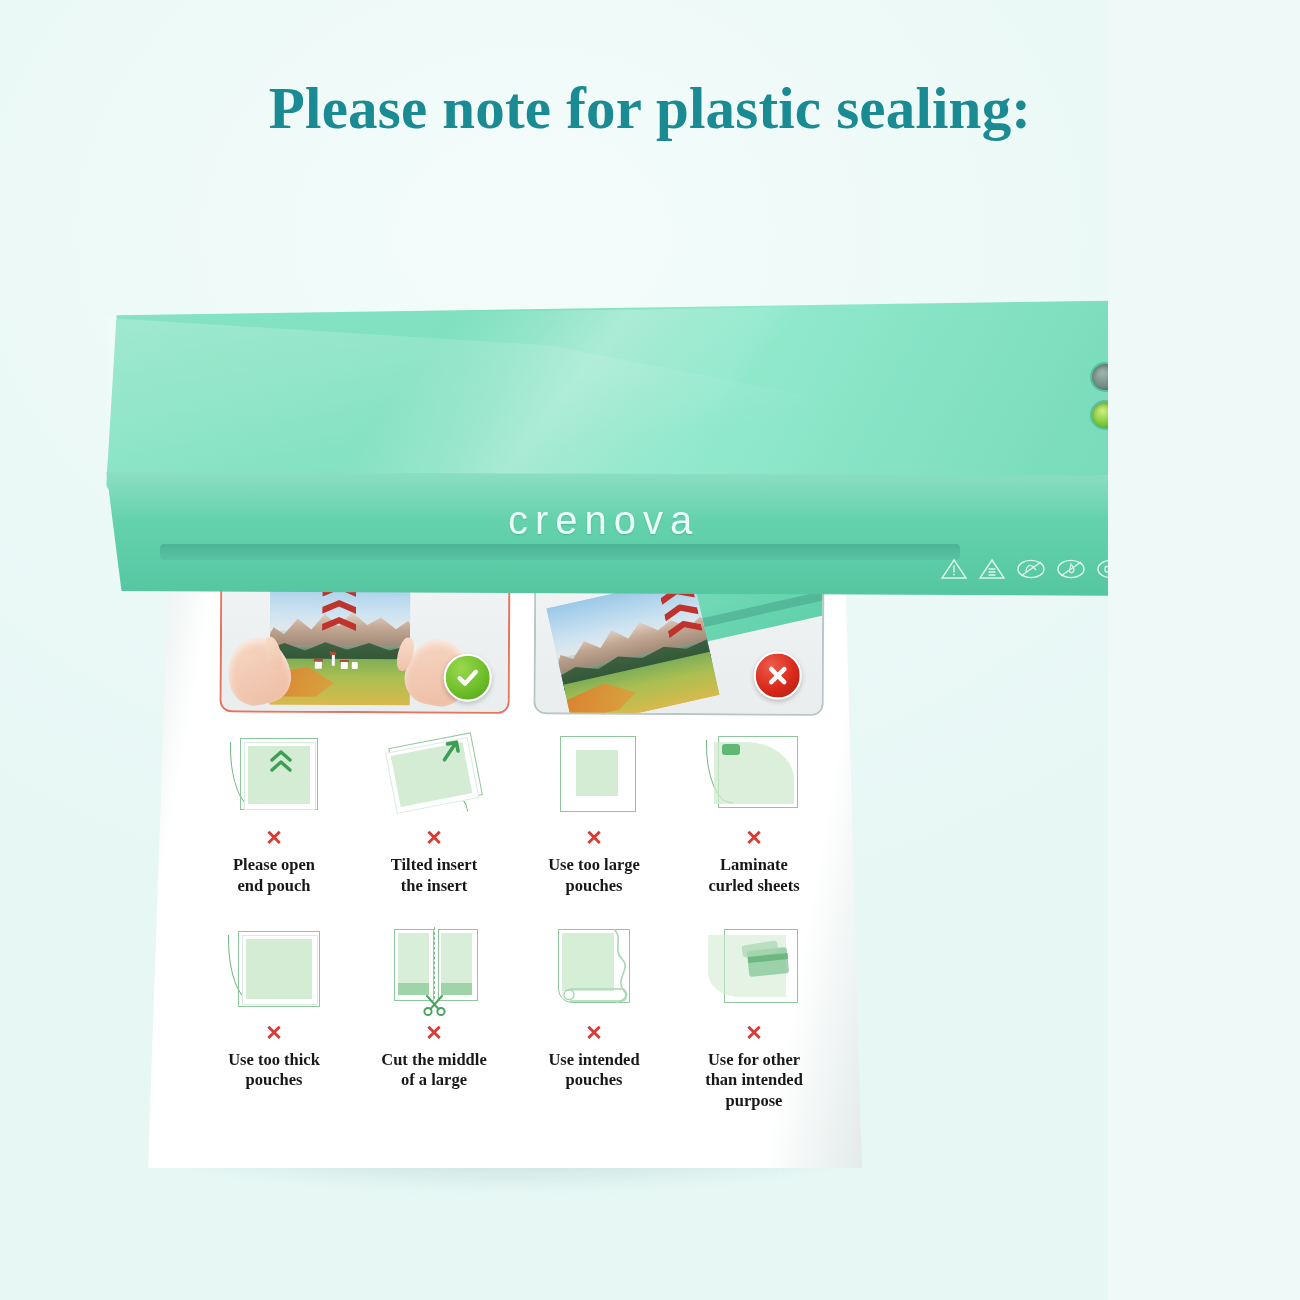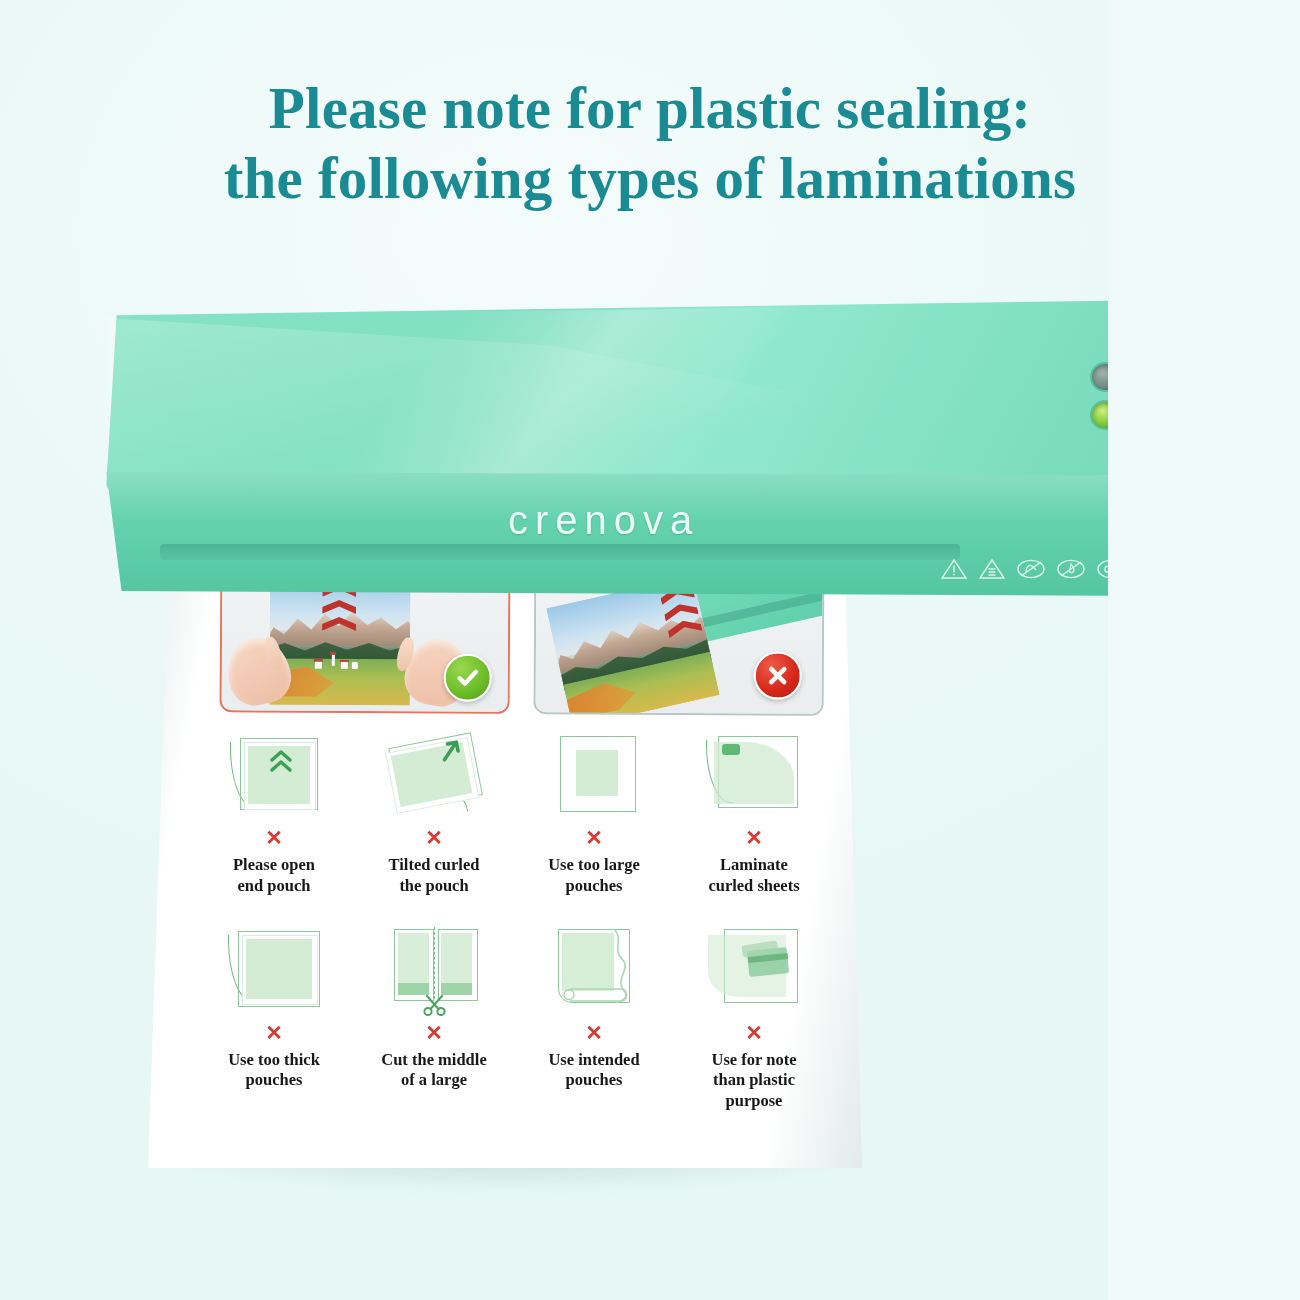--- a/index.html
+++ b/index.html
@@ -345,21 +345,20 @@
     border-radius: 2px;
   }
 </style>
 </head>
 <body>
 
 <div id="stage">
 
   <div class="title-block">
     <div class="title-line l1">Please note for plastic sealing:</div>
-    <div class="title-line l2">the following types of laminations</div>
   </div>
 
   <div class="sheet-shadow-floor"></div>
   <div class="sheet">
     <div class="sheet-shade"></div>
 
     <div class="panels">
 
       <div class="panel good">
         <div class="panel-inner">
@@ -467,22 +466,22 @@
               <div class="pouch-outline" style="left:8px; top:4px; width:82px; height:62px;"></div>
               <div class="pouch-sheet" style="left:4px; top:8px; width:82px; height:60px;"></div>
               <div class="pouch-fill" style="left:9px; top:12px; width:73px; height:52px;"></div>
               <svg class="green-arrow" style="left:56px; top:6px;" width="26" height="26" viewBox="0 0 26 26">
                 <path d="M5 20 L19 6 M11 5 L20 5 L20 14" fill="none" stroke="#3f9e56" stroke-width="3.6" stroke-linecap="round" stroke-linejoin="round"></path>
               </svg>
             </div>
           </div>
           <div class="xmark">✕</div>
           <div class="cell-label">
-            <div>Tilted curled</div>
-            <div>the pouch</div>
+            <div>Tilted insert</div>
+            <div>the insert</div>
           </div>
         </div>
 
         <div class="cell">
           <div class="cell-art">
             <div class="pouch-outline" style="left:22px; top:6px; width:74px; height:74px;"></div>
             <div class="pouch-fill" style="left:38px; top:20px; width:42px; height:46px;"></div>
           </div>
           <div class="xmark">✕</div>
           <div class="cell-label">
@@ -565,22 +564,22 @@
         <div class="cell">
           <div class="cell-art">
             <div class="pouch-outline" style="left:26px; top:4px; width:72px; height:72px;"></div>
             <div class="pouch-fill" style="left:10px; top:10px; width:78px; height:62px; opacity:.55; border-radius:0 0 0 40%;"></div>
             <div style="position:absolute; left:50px; top:24px; width:40px; height:26px; background:#8ac99a; opacity:.8; border-radius:3px; transform:rotate(-6deg);"></div>
             <div style="position:absolute; left:50px; top:30px; width:40px; height:6px; background:#5fae74; opacity:.75; transform:rotate(-6deg);"></div>
             <div style="position:absolute; left:44px; top:18px; width:36px; height:12px; background:#a6d6b1; opacity:.7; border-radius:3px; transform:rotate(-9deg);"></div>
           </div>
           <div class="xmark">✕</div>
           <div class="cell-label">
-            <div>Use for note</div>
-            <div>than plastic</div>
+            <div>Use for other</div>
+            <div>than intended</div>
             <div>purpose</div>
           </div>
         </div>
       </div>
     </div>
   </div>
 
   <div class="machine">
     <div class="mach-top"></div>
     <div class="mach-top-facet"></div>

